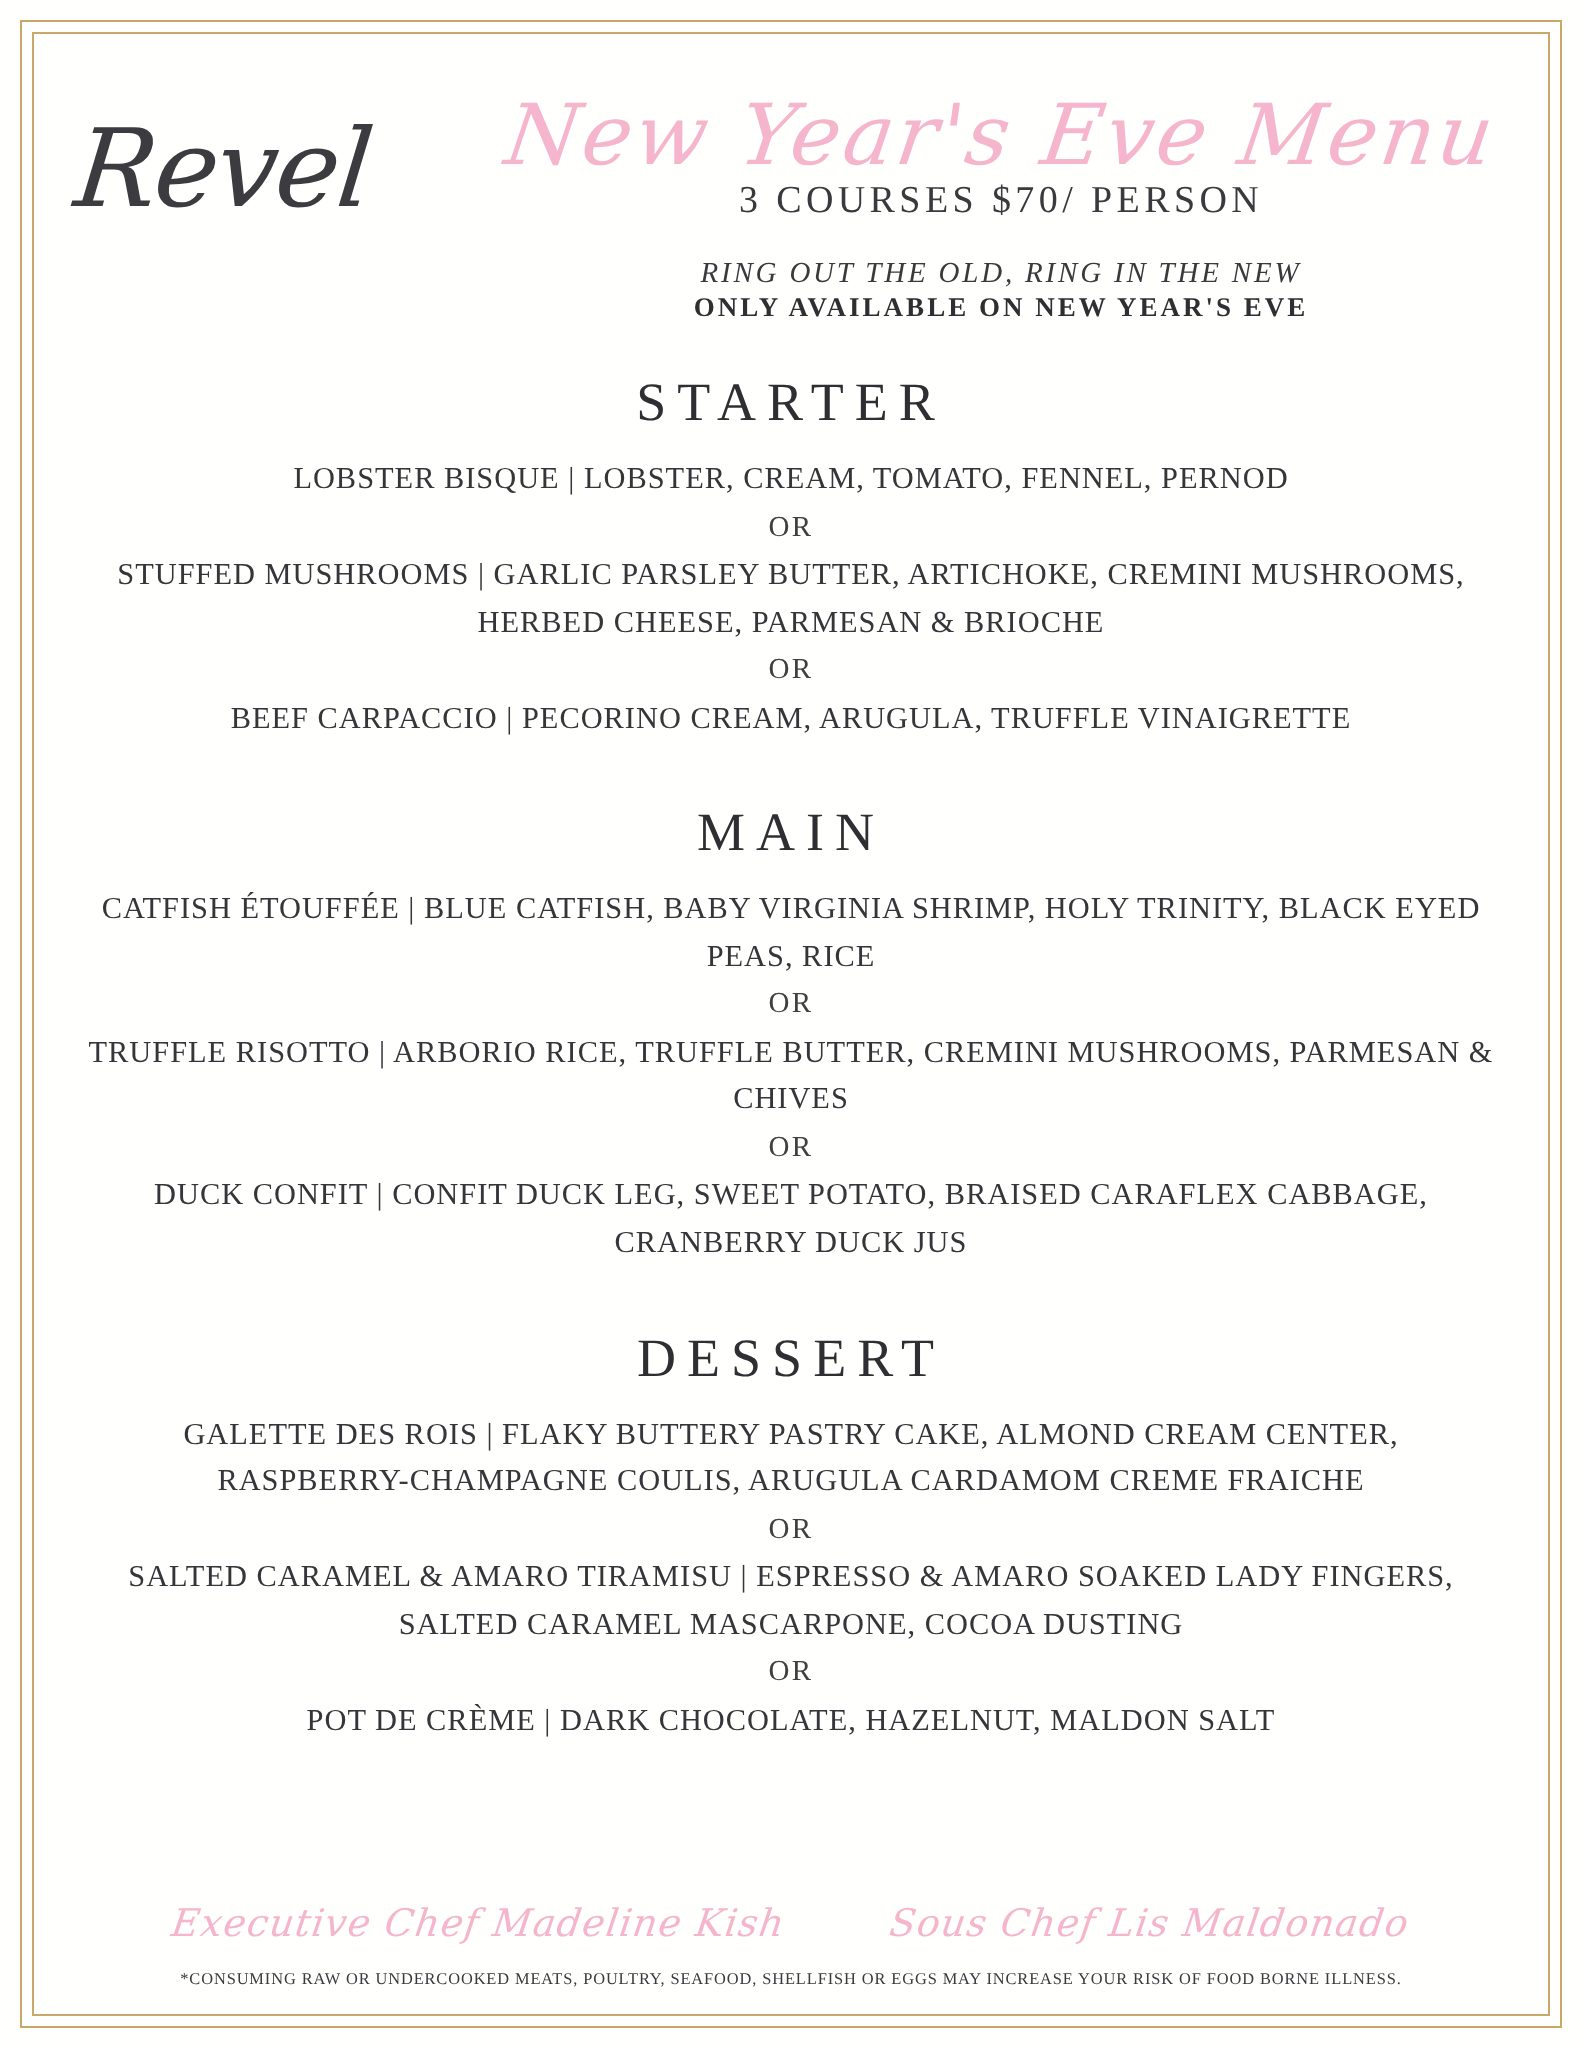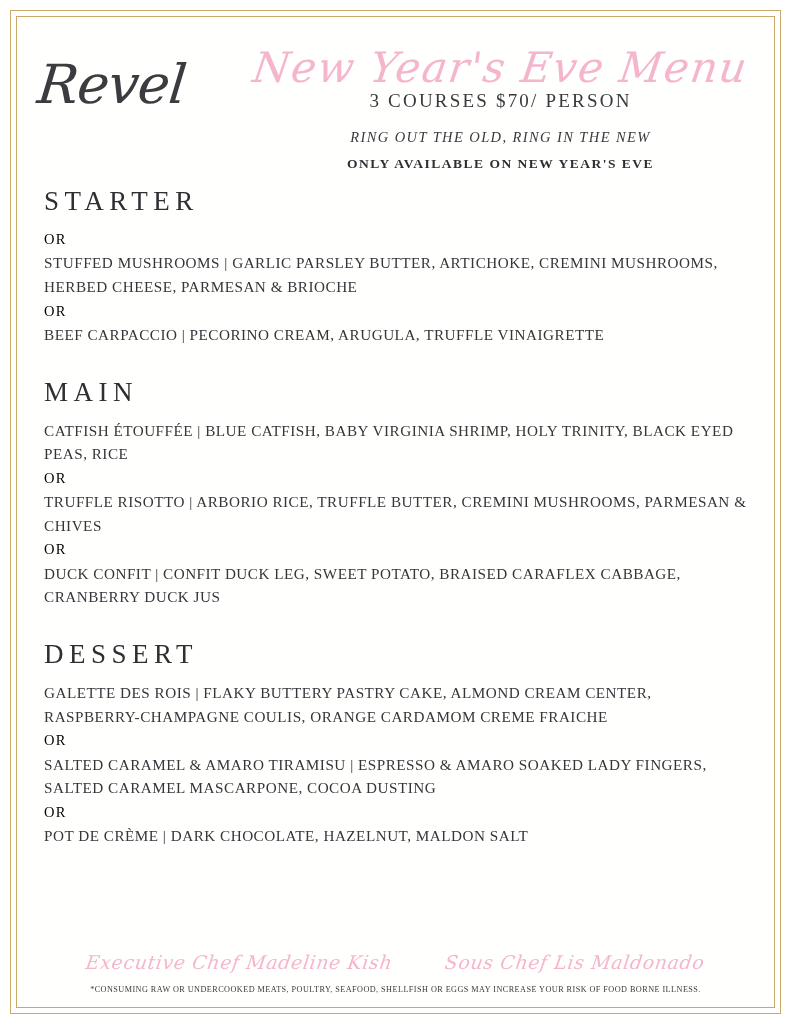--- a/index.html
+++ b/index.html
@@ -99,28 +99,28 @@
     letter-spacing: 1.4px;
     color: #3a3a3e;
     margin-top: 17px;
   }
   .availability {
     font-family: "Liberation Serif", serif;
     font-weight: bold;
     font-size: 13.5px;
     letter-spacing: 1.5px;
     color: #2f2f33;
-    margin-top: 10px;
   }
 
   
   .sections {
     padding: 0 18px;
   }
   .section {
+    text-align: center;
   }
   .section + .section {
     margin-top: 30px;
   }
   .section-title {
     font-family: "Liberation Serif", serif;
     font-size: 27px;
     letter-spacing: 5.5px;
     color: #2f2f33;
     margin-bottom: 11px;
@@ -129,21 +129,21 @@
     font-family: "Liberation Serif", serif;
     font-size: 15.2px;
     letter-spacing: 0.5px;
     color: #35353a;
     line-height: 1.55;
   }
   .or {
     font-family: "Liberation Serif", serif;
     font-size: 14.5px;
     letter-spacing: 1.2px;
-    color: #000000;
+    color: #404040;
     line-height: 1.55;
     margin: 1px 0;
   }
 
   
   .footer {
     position: absolute;
     left: 0;
     right: 0;
     bottom: 4px;
@@ -190,38 +190,39 @@
         <div class="courses-line">3 COURSES $70/ PERSON</div>
         <div class="tagline">RING OUT THE OLD, RING IN THE NEW</div>
         <div class="availability">ONLY AVAILABLE ON NEW YEAR'S EVE</div>
       </div>
     </div>
 
     <div class="sections">
 
       <div class="section">
         <div class="section-title">STARTER</div>
+        <div class="item">LOBSTER BISQUE | LOBSTER, CREAM, TOMATO, FENNEL, PERNOD</div>
         <div class="or">OR</div>
         <div class="item">STUFFED MUSHROOMS | GARLIC PARSLEY BUTTER,  ARTICHOKE, CREMINI MUSHROOMS, HERBED CHEESE, PARMESAN &amp; BRIOCHE</div>
         <div class="or">OR</div>
         <div class="item">BEEF CARPACCIO | PECORINO CREAM, ARUGULA, TRUFFLE VINAIGRETTE</div>
       </div>
 
       <div class="section">
         <div class="section-title">MAIN</div>
         <div class="item">CATFISH ÉTOUFFÉE | BLUE CATFISH, BABY VIRGINIA SHRIMP, HOLY TRINITY, BLACK EYED PEAS, RICE</div>
         <div class="or">OR</div>
         <div class="item">TRUFFLE RISOTTO | ARBORIO RICE, TRUFFLE BUTTER, CREMINI MUSHROOMS, PARMESAN &amp; CHIVES</div>
         <div class="or">OR</div>
         <div class="item">DUCK CONFIT | CONFIT DUCK LEG, SWEET POTATO, BRAISED CARAFLEX CABBAGE, CRANBERRY DUCK JUS</div>
       </div>
 
       <div class="section">
         <div class="section-title">DESSERT</div>
-        <div class="item">GALETTE DES ROIS | FLAKY BUTTERY PASTRY CAKE, ALMOND CREAM CENTER, RASPBERRY-CHAMPAGNE COULIS, ORANGE CARDAMOM CREME FRAICHE</div>
+        <div class="item">GALETTE DES ROIS | FLAKY BUTTERY PASTRY CAKE, ALMOND CREAM CENTER, RASPBERRY-CHAMPAGNE COULIS, ARUGULA CARDAMOM CREME FRAICHE</div>
         <div class="or">OR</div>
         <div class="item">SALTED CARAMEL &amp; AMARO TIRAMISU | ESPRESSO &amp; AMARO SOAKED LADY FINGERS, SALTED CARAMEL MASCARPONE, COCOA DUSTING</div>
         <div class="or">OR</div>
         <div class="item">POT DE CRÈME | DARK CHOCOLATE, HAZELNUT, MALDON SALT</div>
       </div>
 
     </div>
 
     <div class="footer">
       <div class="chefs">

